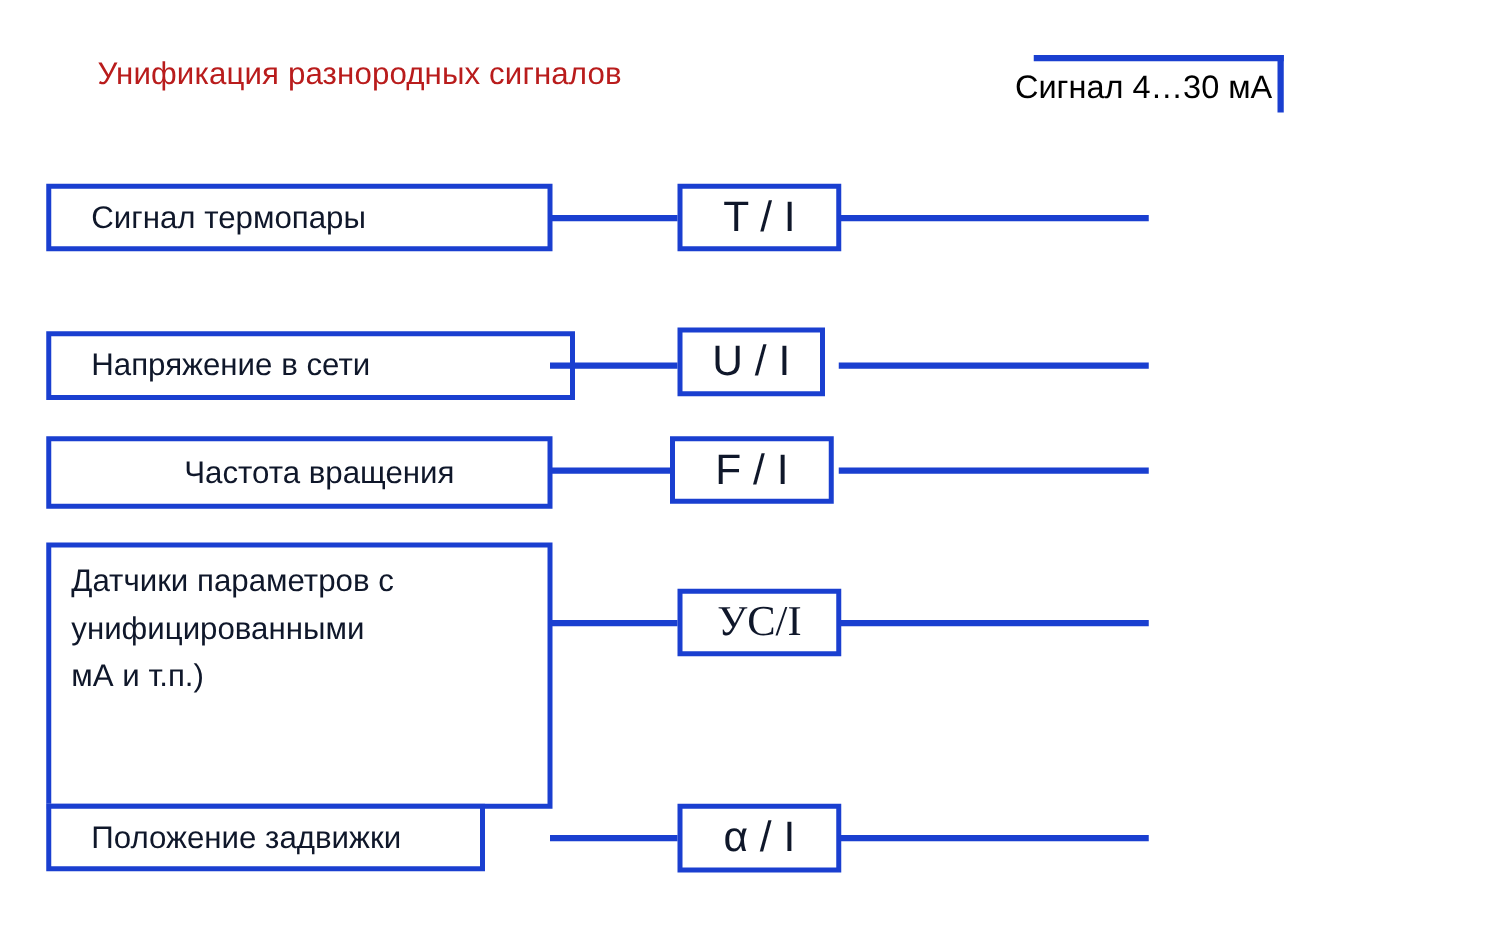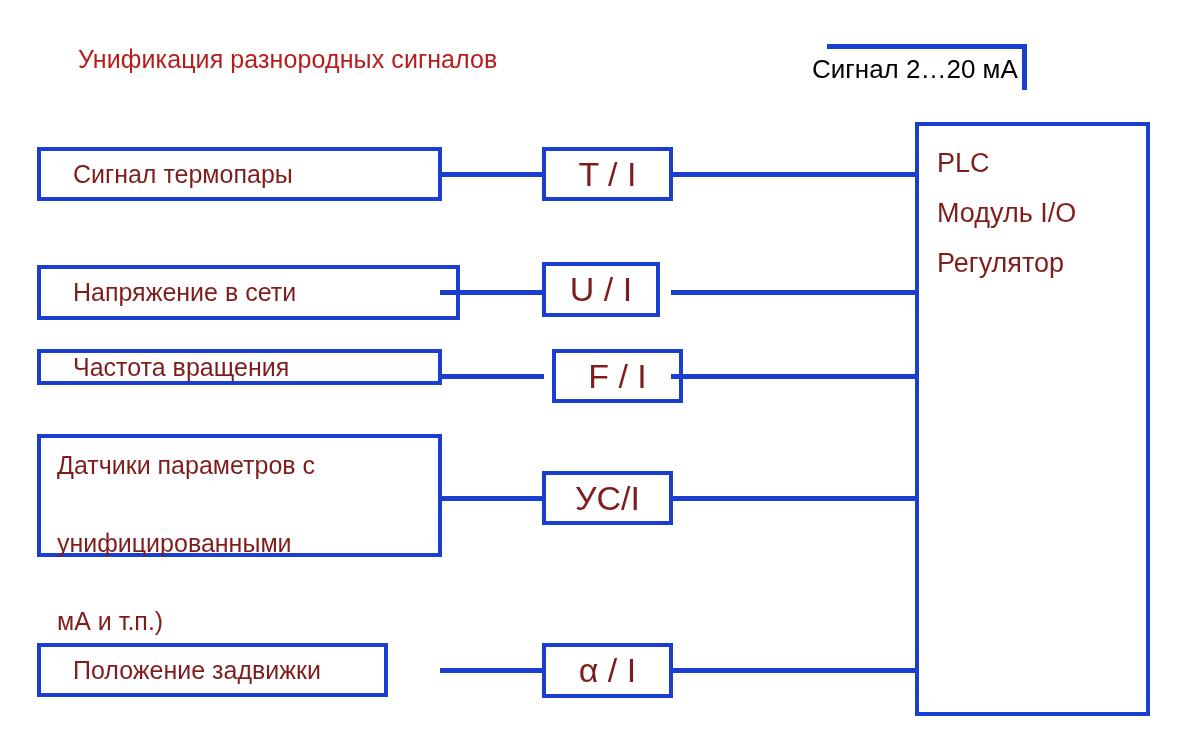--- a/index.html
+++ b/index.html
@@ -60,21 +60,21 @@
     height: 46px;
     background: #1a3fd0;
   }
 
   
   .box {
     position: absolute;
     box-sizing: border-box;
     border: 4px solid #1a3fd0;
     background: #ffffff;
-    color: #7f1d1d;
+    color: #0f172a;
   }
   .source-box {
     font-size: 25px;
     line-height: 37px;
     padding: 0 0 0 32px;
     display: flex;
     flex-direction: column;
     justify-content: center;
   }
   .source-box.multiline {
@@ -110,68 +110,63 @@
 </style>
 </head>
 <body>
 
 <div id="diagram">
 
   <div class="diagram-title">Унификация разнородных сигналов</div>
 
   <div class="leader-h"></div>
   <div class="leader-v"></div>
-  <div class="annotation-text">Сигнал 2…20 мА</div>
+  <div class="annotation-text">Сигнал 4…30 мА</div>
 
   <div class="box source-box" style="left:37px; top:147px; width:405px; height:54px;">
     <div class="line">Сигнал термопары</div>
   </div>
   <div class="wire" style="left:440px; top:172px; width:104px;"></div>
   <div class="box converter-box" style="left:542px; top:147px; width:131px; height:54px;">
     <span>T / I</span>
   </div>
   <div class="wire" style="left:671px; top:172px; width:248px;"></div>
 
   <div class="box source-box" style="left:37px; top:265px; width:423px; height:55px;">
     <div class="line">Напряжение в сети</div>
   </div>
   <div class="wire" style="left:440px; top:290px; width:104px;"></div>
   <div class="box converter-box" style="left:542px; top:262px; width:118px; height:55px;">
     <span>U / I</span>
   </div>
   <div class="wire" style="left:671px; top:290px; width:248px;"></div>
 
-  <div class="box source-box" style="left:37px; top:349px; width:405px; height:36px;">
+  <div class="box source-box" style="left:37px; top:349px; width:405px; height:58px;align-items:center;">
     <div class="line">Частота вращения</div>
   </div>
   <div class="wire" style="left:440px; top:374px; width:104px;"></div>
-  <div class="box converter-box" style="left:552px; top:349px; width:131px; height:54px;">
+  <div class="box converter-box" style="left:536px; top:349px; width:131px; height:54px;">
     <span>F / I</span>
   </div>
   <div class="wire" style="left:671px; top:374px; width:248px;"></div>
 
-  <div class="box source-box multiline" style="left:37px; top:434px; width:405px; height:123px;gap:40px;">
+  <div class="box source-box multiline" style="left:37px; top:434px; width:405px; height:213px;">
     <div class="line">Датчики параметров с</div>
     <div class="line">унифицированными</div>
     <div class="line">мА и т.п.)</div>
   </div>
   <div class="wire" style="left:440px; top:496px; width:104px;"></div>
-  <div class="box converter-box" style="left:542px; top:471px; width:131px; height:54px;">
+  <div class="box converter-box" style="left:542px; top:471px; width:131px; height:54px;font-family:Liberation Serif, serif;">
     <span>УС/I</span>
   </div>
   <div class="wire" style="left:671px; top:496px; width:248px;"></div>
 
   <div class="box source-box" style="left:37px; top:643px; width:351px; height:54px;">
     <div class="line">Положение задвижки</div>
   </div>
   <div class="wire" style="left:440px; top:668px; width:104px;"></div>
   <div class="box converter-box" style="left:542px; top:643px; width:131px; height:55px;">
     <span>α / I</span>
   </div>
   <div class="wire" style="left:671px; top:668px; width:248px;"></div>
 
-  <div class="box plc-box" style="left:915px; top:122px; width:235px; height:594px;">
-    <div class="plc-line">PLC</div>
-    <div class="plc-line">Модуль I/O</div>
-    <div class="plc-line">Регулятор</div>
-  </div>
 
 </div>
 
 </body></html>

